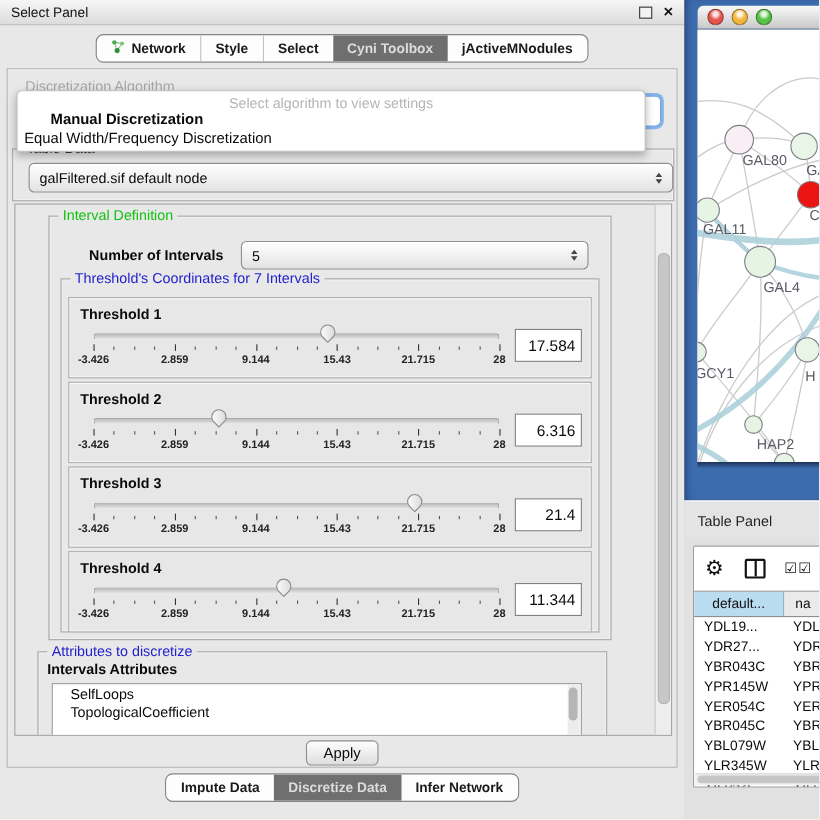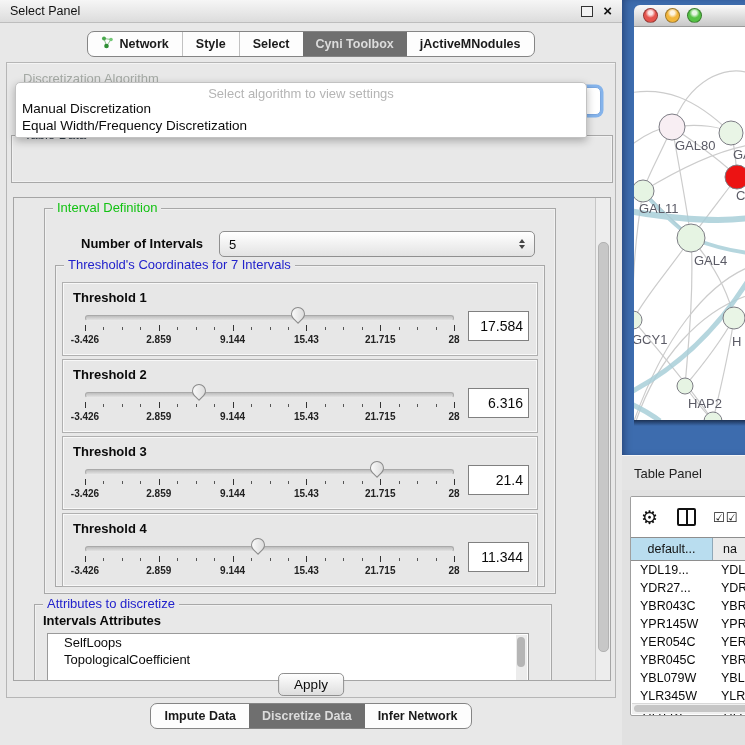--- a/index.html
+++ b/index.html
@@ -19,32 +19,32 @@
   .tab.selected{background:var(--tab_selected_bg);color:#dcdcdc;}
   .cp-body{position:absolute;top:62px;left:6px;right:6px;bottom:47px;border:1px solid #b6b6b6;
     box-shadow:inset 0 1px 0 #f4f4f4;background:#e8e8e8;}
   .algo-title{position:absolute;left:16px;top:8px;font-size:13px;color:#a4a9a4;}
   .combo-focus{position:absolute;left:14px;top:24px;width:578px;height:26px;border-radius:5px;background:#fff;
     border:1px solid #7aa7e0;box-shadow:0 0 0 2.5px rgba(90,157,237,.7);}
   .dd-popup{position:absolute;left:8px;top:19px;width:570px;height:54px;background:#fff;border:1px solid #c2c2c2;
     border-radius:5px 5px 2px 2px;box-shadow:0 3px 8px rgba(0,0,0,.28);z-index:5;}
   .dd-prompt{text-align:center;color:#b5b5b5;font-size:13px;padding-top:3px;}
   .dd-opt{font-size:13.5px;padding-left:6px;line-height:16.5px;color:#0a0a0a;}
-  .dd-opt.bold{font-weight:400;}
+  .dd-opt.bold{font-weight:700;margin-left:24px;}
   .group{position:absolute;border:1px solid #a8a8a8;box-shadow:inset 0 0 0 1px #f1f1f1;}
   .group-title{position:absolute;top:-8px;left:8px;background:#e8e8e8;padding:0 4px;font-size:13px;line-height:14px;white-space:nowrap;}
   .td-group{left:4px;top:72px;width:600px;height:46px;}
   .td-title{color:var(--table_data_title);}
   .combo{background:linear-gradient(#ffffff,#e3e3e3);border:1px solid #8f8f8f;border-radius:5px;display:flex;
     align-items:center;padding:0 9px;font-size:13px;color:#0a0a0a;}
   .combo .arrows{margin-left:auto;display:flex;flex-direction:column;gap:2px;align-items:center;}
   .arr-up{width:0;height:0;border-left:3.5px solid transparent;border-right:3.5px solid transparent;border-bottom:4.5px solid #444;}
   .arr-down{width:0;height:0;border-left:3.5px solid transparent;border-right:3.5px solid transparent;border-top:4.5px solid #444;}
   .td-combo{position:absolute;left:14px;top:12px;width:566px;height:25px;}
-  .inner-panel{position:absolute;left:6px;top:122px;width:596px;height:482px;border:1px solid #a5a5a5;background:#e8e8e8;overflow:hidden;margin-top:12px;}
+  .inner-panel{position:absolute;left:6px;top:122px;width:596px;height:482px;border:1px solid #a5a5a5;background:#e8e8e8;overflow:hidden;}
   .vscroll{position:absolute;right:0;top:0;bottom:0;width:14px;background:#ededed;border-left:1px solid #c6c6c6;}
   .vscroll .thumb-v{position:absolute;left:2px;top:44px;width:9px;height:408px;background:#c7c7c7;border-radius:5px;border:1px solid #b2b2b2;}
   .interval-group{left:30px;top:10px;width:510px;height:384px;}
   .green-title{color:var(--group_title_green);}
   .blue-title{color:var(--group_title_blue);}
   .noi-label{position:absolute;left:36px;top:27px;font-size:13px;font-weight:700;color:#0a0a0a;}
   .noi-combo{position:absolute;left:174px;top:22px;width:296px;height:24px;}
   .thresh-group{left:10px;top:56px;width:488px;height:320px;}
   .threshold-list{position:absolute;left:6px;top:16px;right:6px;}
   .threshold-panel{position:relative;height:72px;margin-bottom:3px;background:#e7e7e7;border:1px solid #b0b0b0;box-shadow:inset 0 0 0 1px #f8f8f8;}
@@ -153,20 +153,27 @@
       <div class="dd-popup">
         <div class="dd-prompt">Select algorithm to view settings</div>
         <div id="dd-options">
             <div class="dd-opt bold">Manual Discretization</div>
             <div class="dd-opt">Equal Width/Frequency Discretization</div>
           </div>
       </div>
 
       <div class="group td-group">
         <span class="group-title td-title">Table Data</span>
+        <div class="combo td-combo">
+          <span>galFiltered.sif default node</span>
+          <span class="arrows">
+              <span class="arr-up"></span>
+              <span class="arr-down"></span>
+            </span>
+        </div>
       </div>
 
       <div class="inner-panel">
         <div class="group interval-group">
           <span class="group-title green-title">Interval Definition</span>
           <div class="noi-label">Number of Intervals</div>
           <div class="combo noi-combo">
             <span>5</span>
             <span class="arrows">
                 <span class="arr-up"></span>

